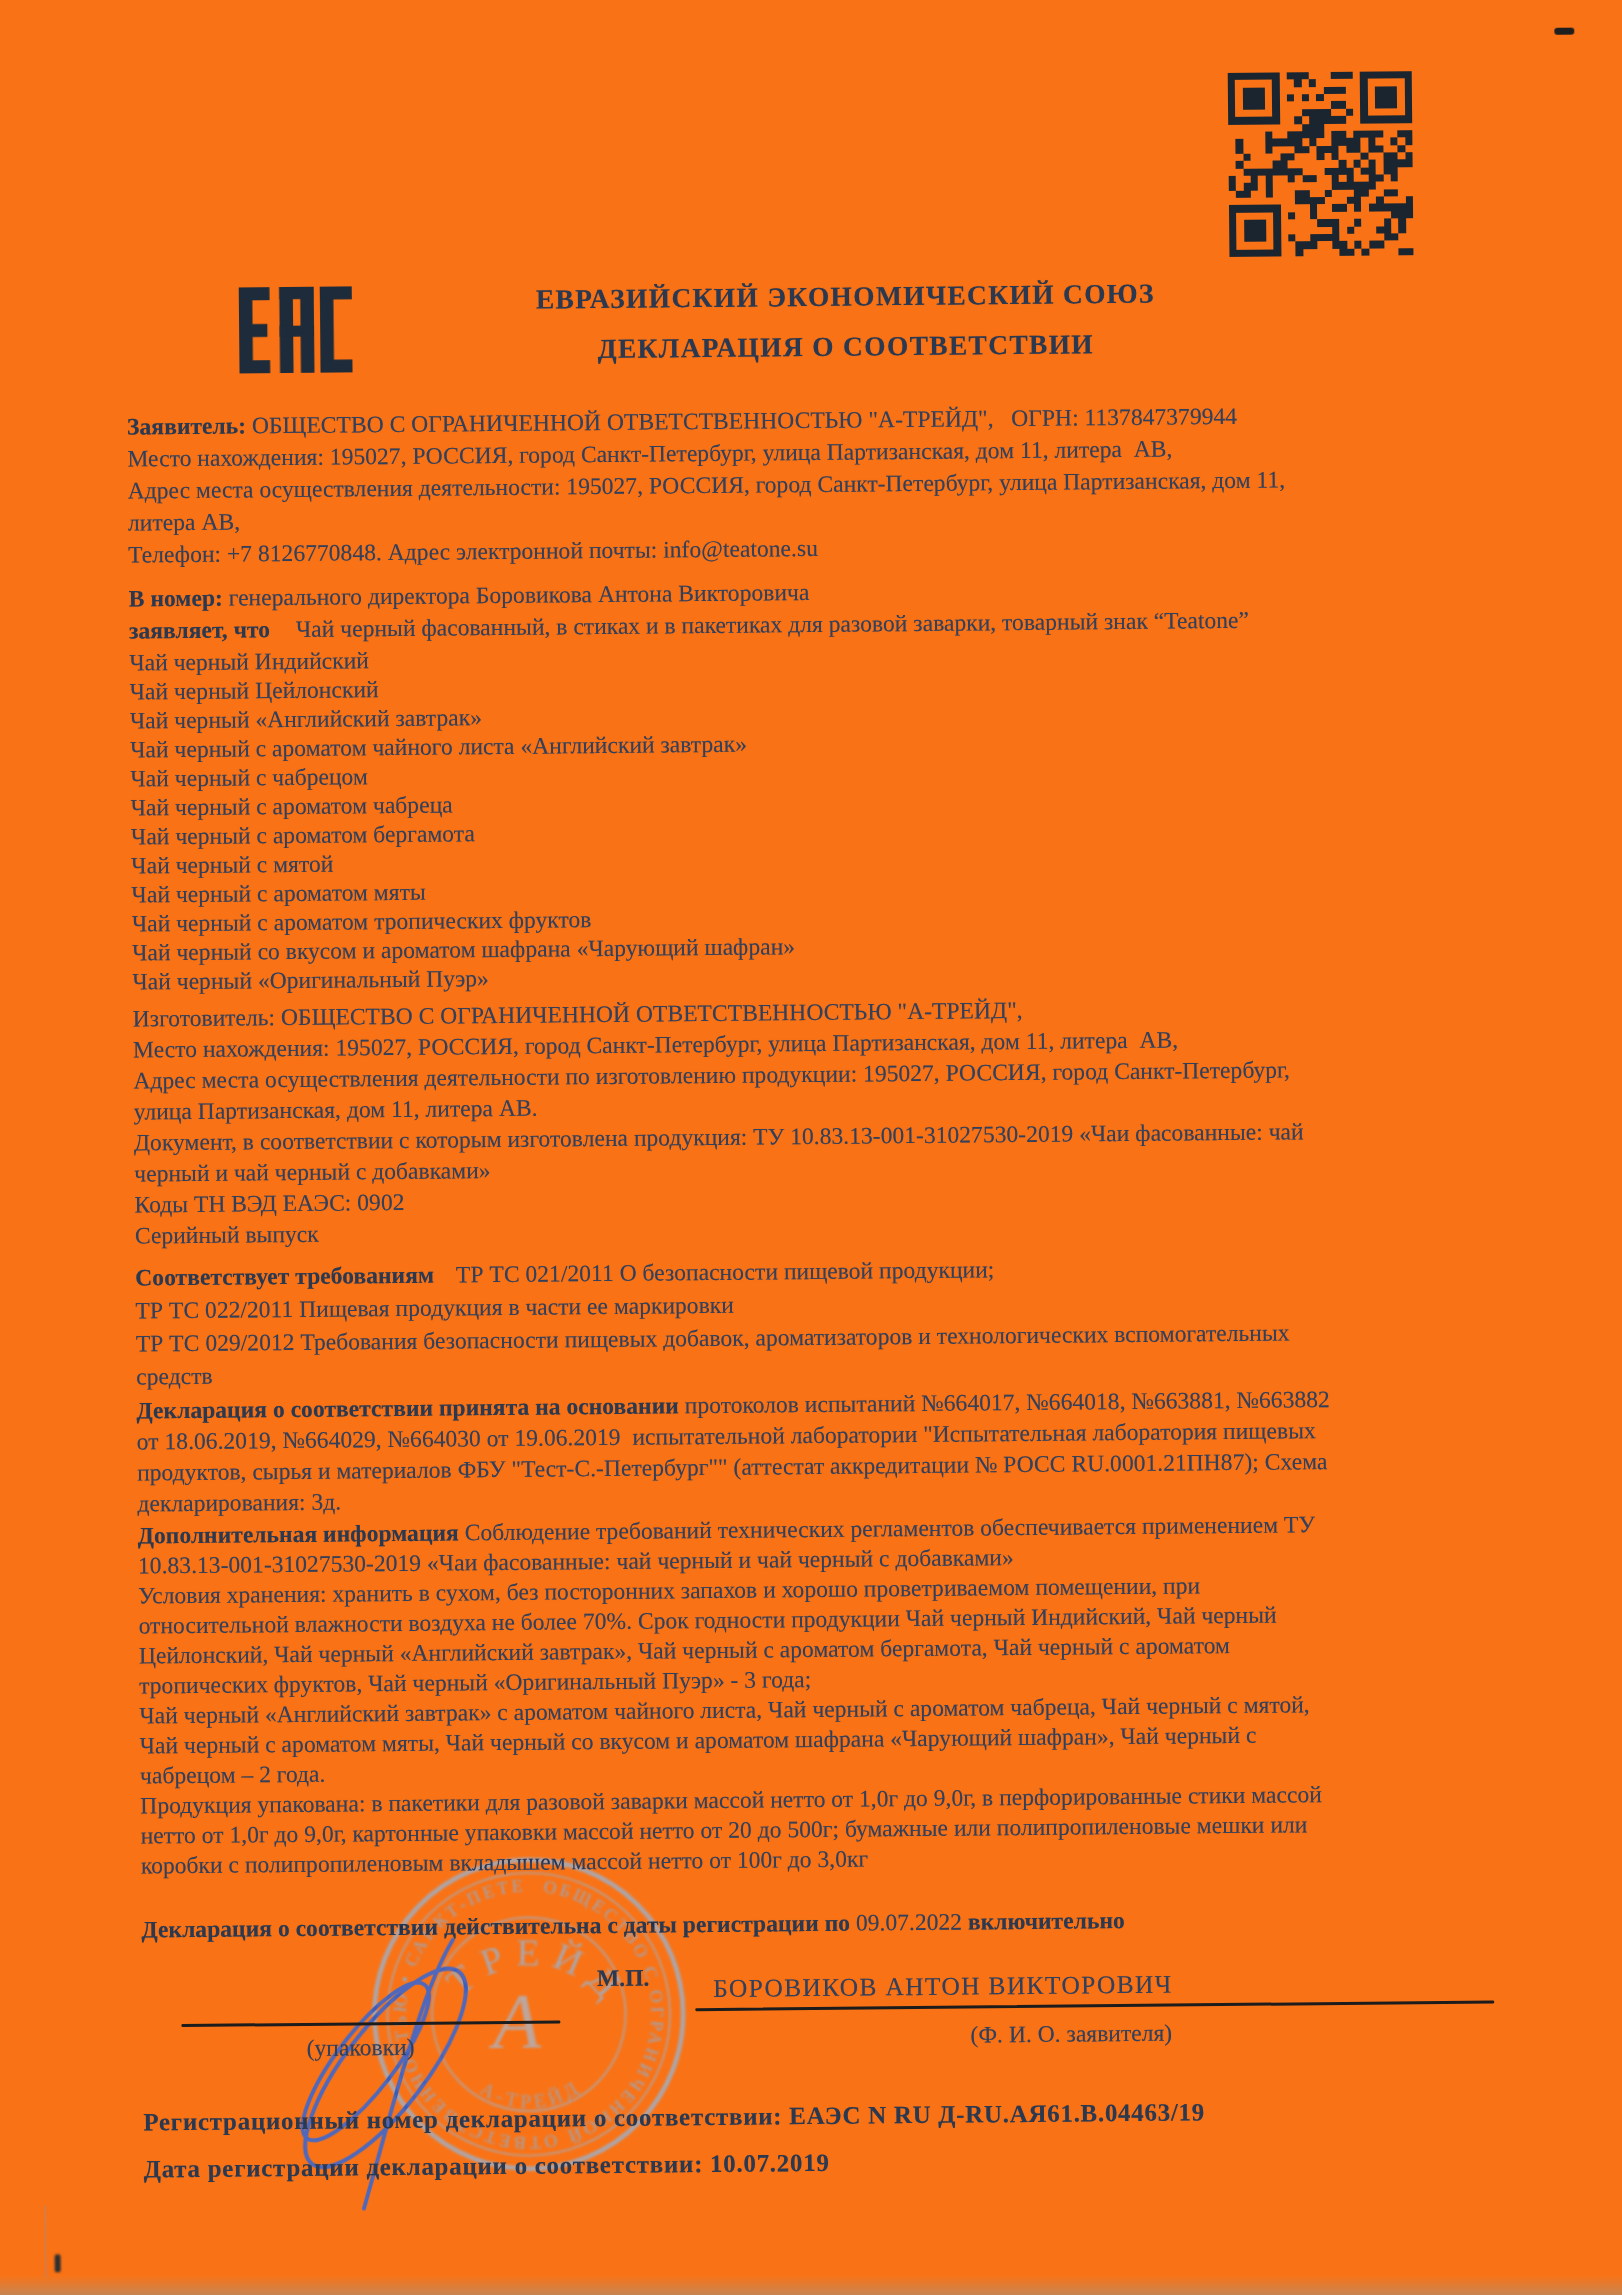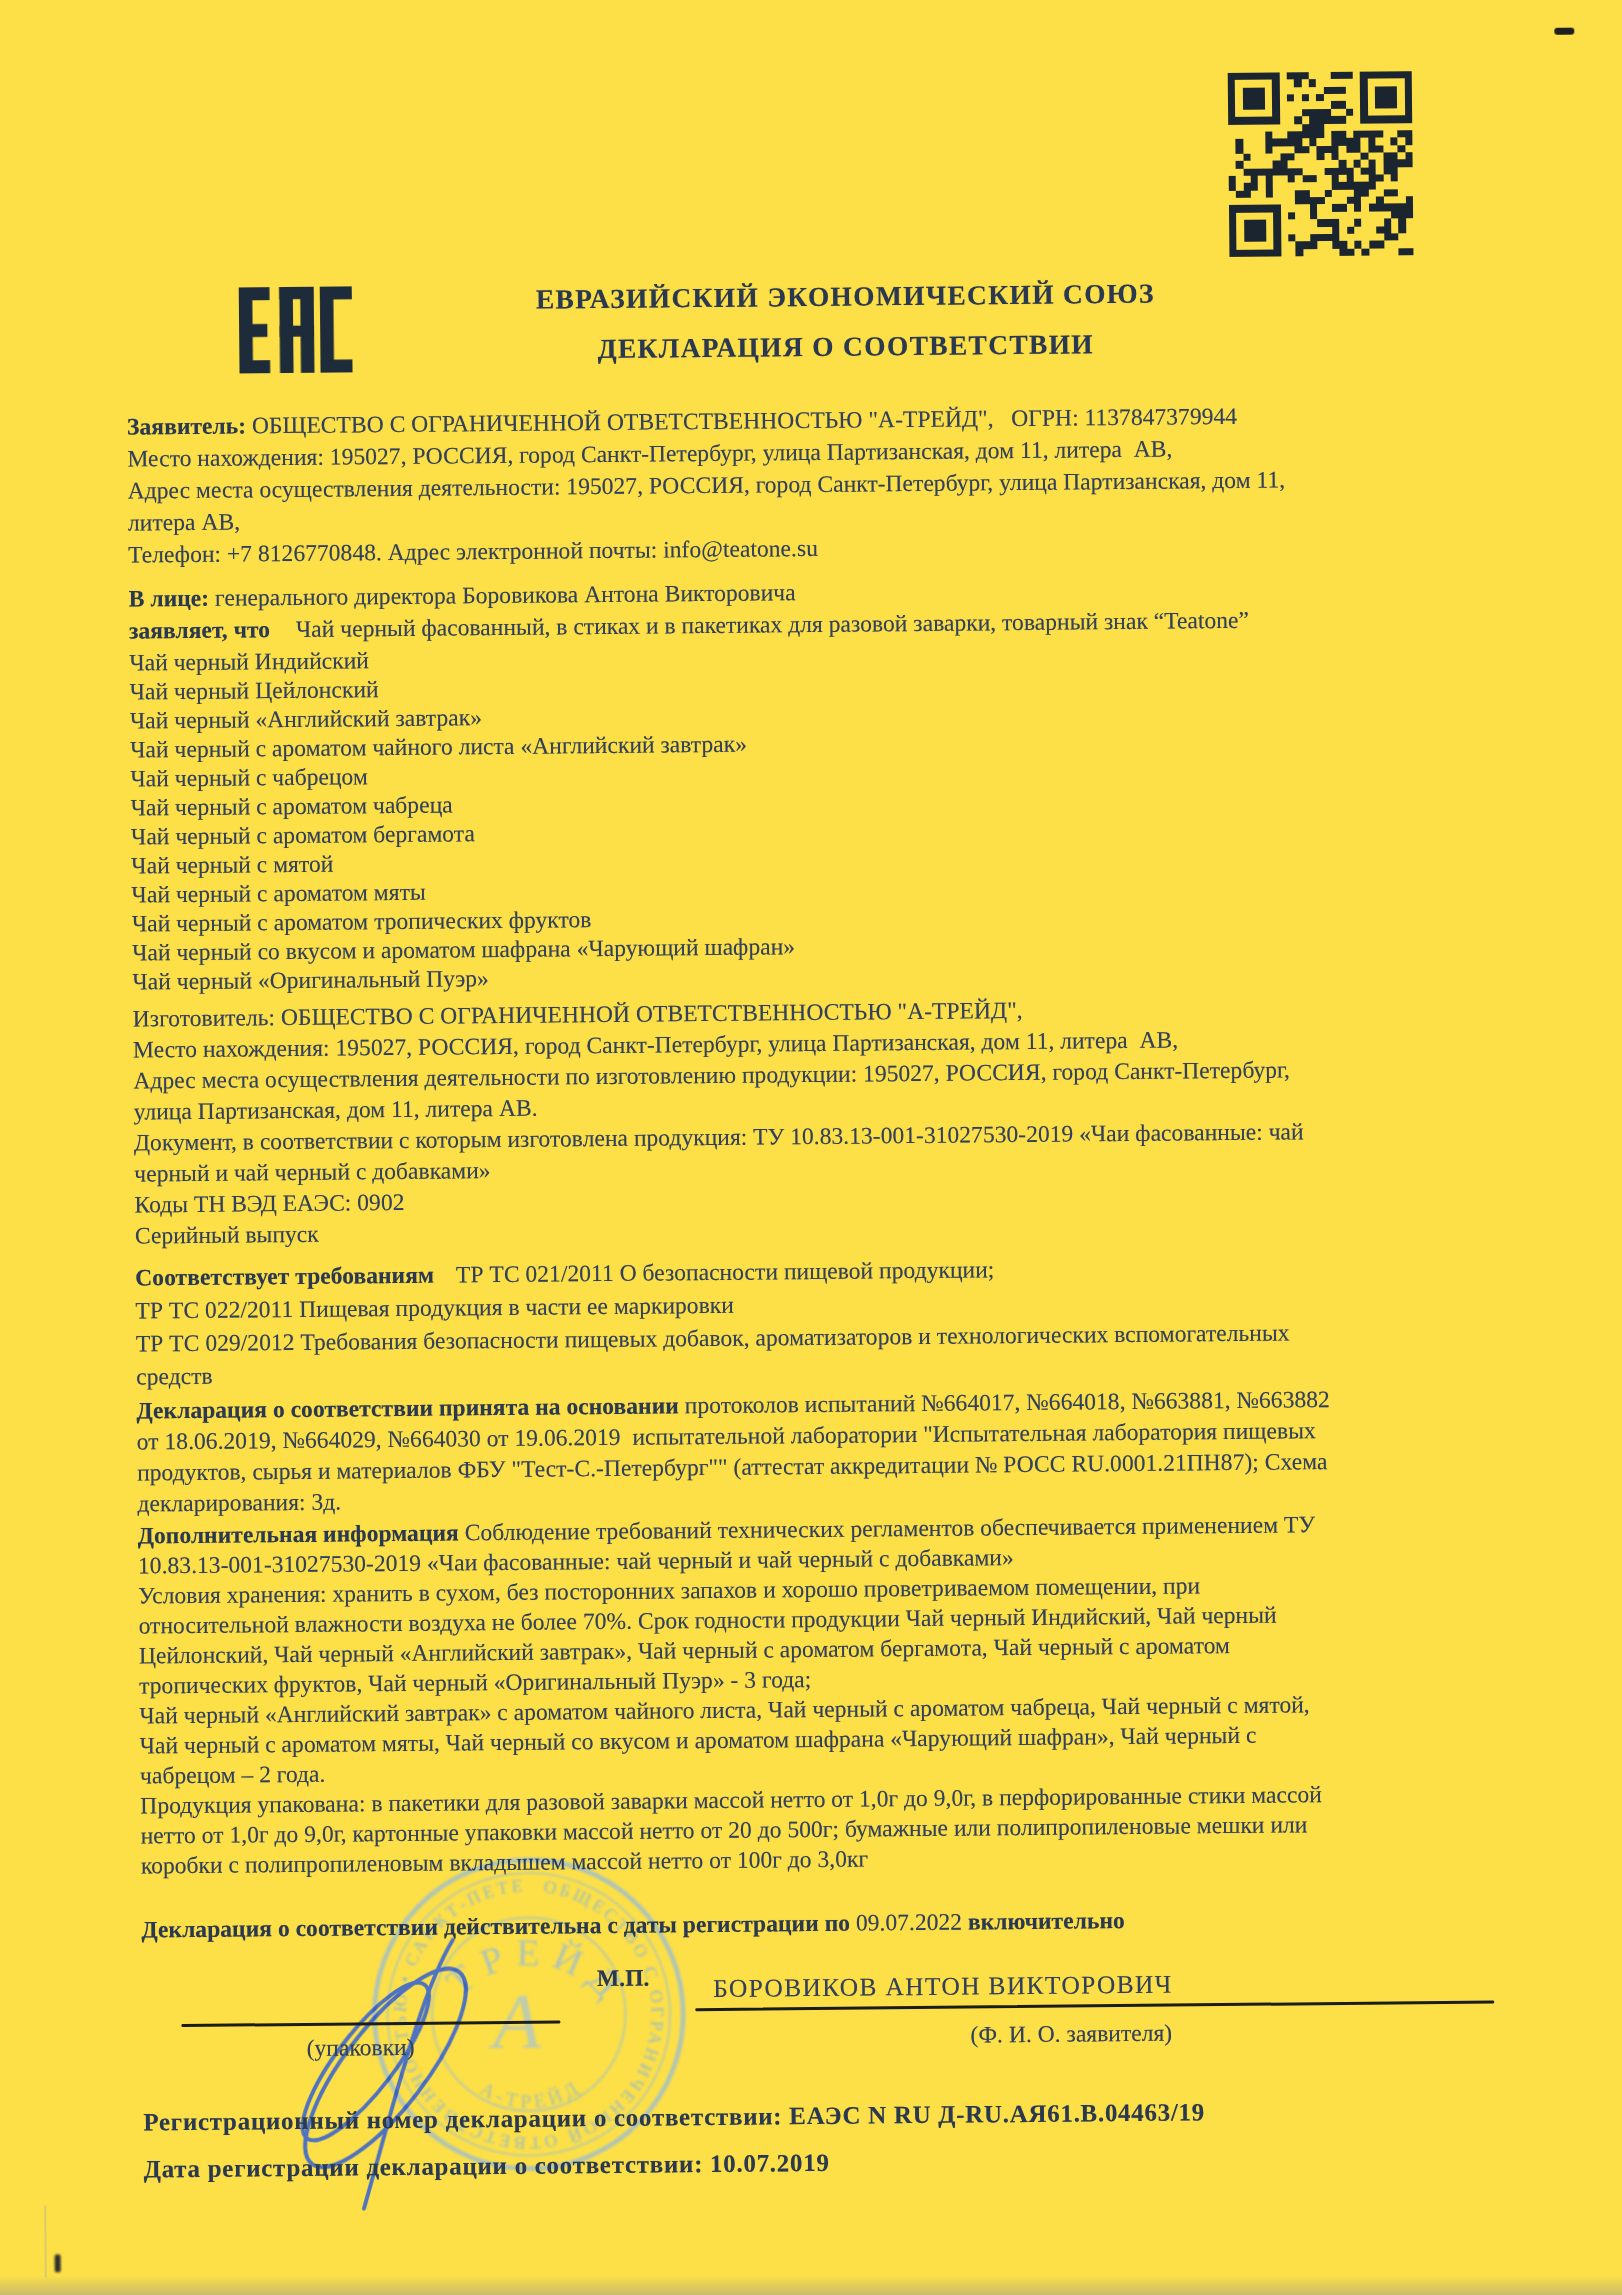--- a/index.html
+++ b/index.html
@@ -1,16 +1,16 @@
 <!DOCTYPE html>
 <html style="font-size:10.5px"><head>
 <meta charset="utf-8">
 <style>
   html,body{margin:0;padding:0;background:#ffffff;}
-  #page{position:relative;width:1622px;height:2295px;background:#fde047;overflow:hidden;
+  #page{position:relative;width:1622px;height:2295px;background:#f97316;overflow:hidden;
         font-family:"Liberation Serif","DejaVu Serif",serif;color:#32405c;}
   #scan{position:absolute;left:0;top:0;width:1622px;height:2295px;
         transform:rotate(-0.55deg);transform-origin:50% 50%;}
   .line{position:absolute;left:134px;width:1367px;font-size:23.6px;line-height:29px;
         text-shadow:0 0 0.8px rgba(44,58,88,.38);}
   .b{font-weight:bold;color:#2b3950;}
   .val{white-space:pre-wrap;}
   .hdr{position:absolute;left:134px;width:1367px;text-align:center;font-weight:bold;
        font-size:27.5px;line-height:34px;letter-spacing:1.3px;color:#2b3950;
        transform:translateX(36px);text-shadow:0 0 0.9px rgba(40,52,80,.45);}
@@ -356,21 +356,21 @@
 
     <div class="blk" style="top:404px;line-height:32px;">
       <div><span class="b">Заявитель:</span> <span class="val">ОБЩЕСТВО С ОГРАНИЧЕННОЙ ОТВЕТСТВЕННОСТЬЮ "А-ТРЕЙД",   ОГРН: 1137847379944</span></div>
       <div class="val">Место нахождения: 195027, РОССИЯ, город Санкт-Петербург, улица Партизанская, дом 11, литера  АВ,</div>
       <div class="val">Адрес места осуществления деятельности: 195027, РОССИЯ, город Санкт-Петербург, улица Партизанская, дом 11,</div>
       <div class="val">литера АВ,</div>
       <div class="val">Телефон: +7 8126770848. Адрес электронной почты: info@teatone.su</div>
     </div>
 
     <div class="line" style="top:578px;">
-      <span class="b">В лице:</span> <span class="val">генерального директора Боровикова Антона Викторовича</span>
+      <span class="b">В номер:</span> <span class="val">генерального директора Боровикова Антона Викторовича</span>
     </div>
 
     <div class="line" style="top:610px;">
       <span class="b">заявляет, что</span><span class="gap"></span><span class="val">Чай черный фасованный, в стиках и в пакетиках для разовой заварки, товарный знак “Teatone”</span>
     </div>
 
     <div class="blk" style="top:642px;line-height:29px;">
       <div>Чай черный Индийский</div>
       <div>Чай черный Цейлонский</div>
       <div>Чай черный «Английский завтрак»</div>

